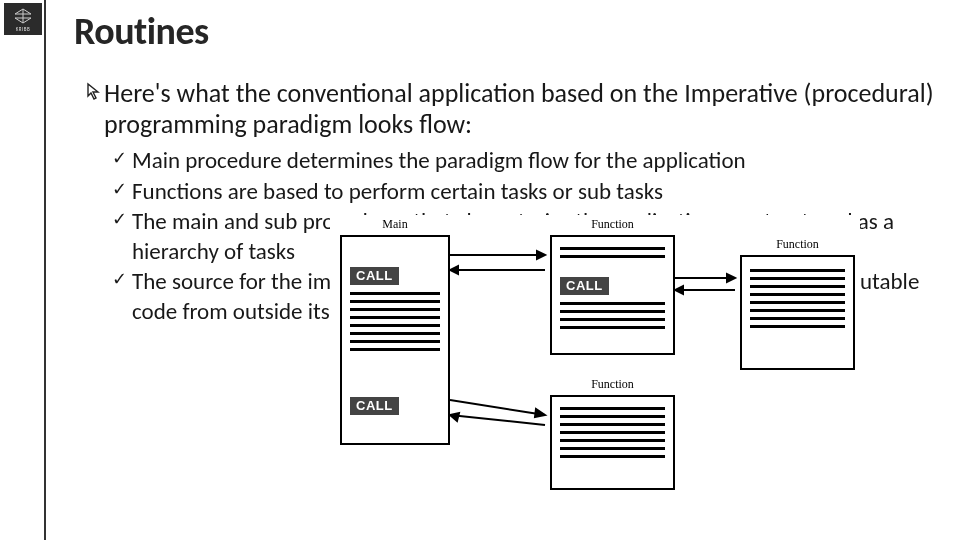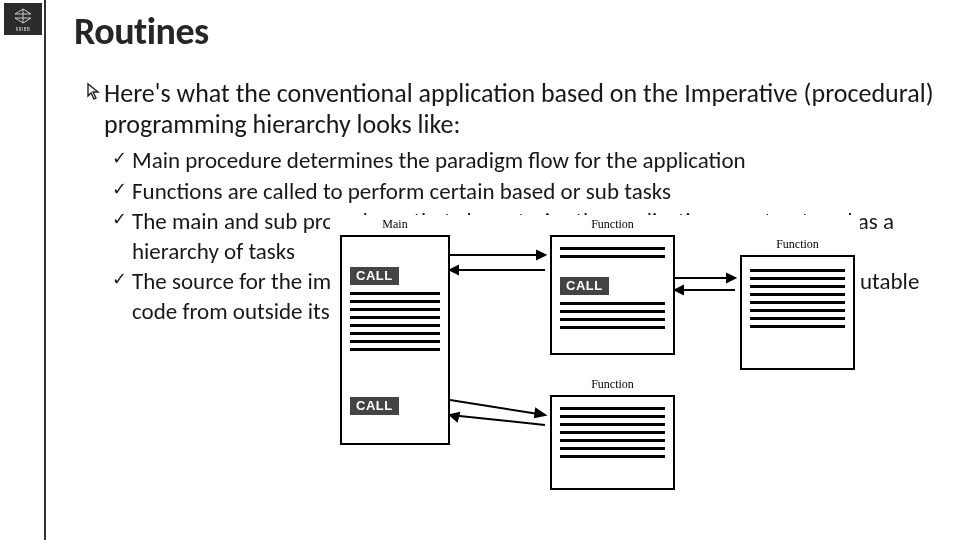--- a/index.html
+++ b/index.html
@@ -159,31 +159,31 @@
 
 <div class="content">
   <div class="title">Routines</div>
 
   <div class="intro">
     <div class="intro-icon">
       <svg width="16" height="20" viewBox="0 0 16 20">
         <path d="M2 2 L2 14 L5 11 L8 17 L10 16 L7 10 L12 10 Z" fill="none" stroke="#222" stroke-width="1.4"></path>
       </svg>
     </div>
-    <div class="intro-text">Here's what the conventional application based on the Imperative (procedural) programming hierarchy looks like:</div>
+    <div class="intro-text">Here's what the conventional application based on the Imperative (procedural) programming paradigm looks flow:</div>
   </div>
 
   <div class="bullets">
     <div class="bullet">
       <div class="check">✓</div>
       <div class="bullet-text">Main procedure determines the paradigm flow for the application</div>
     </div>
     <div class="bullet">
       <div class="check">✓</div>
-      <div class="bullet-text">Functions are called to perform certain based or sub tasks</div>
+      <div class="bullet-text">Functions are based to perform certain tasks or sub tasks</div>
     </div>
     <div class="bullet">
       <div class="check">✓</div>
       <div class="bullet-text">The main and sub procedures that characterize the application are structured as a hierarchy of tasks</div>
     </div>
     <div class="bullet">
       <div class="check">✓</div>
       <div class="bullet-text">The source for the imperative application does not include any additional executable code from outside itself</div>
     </div>
   </div>

